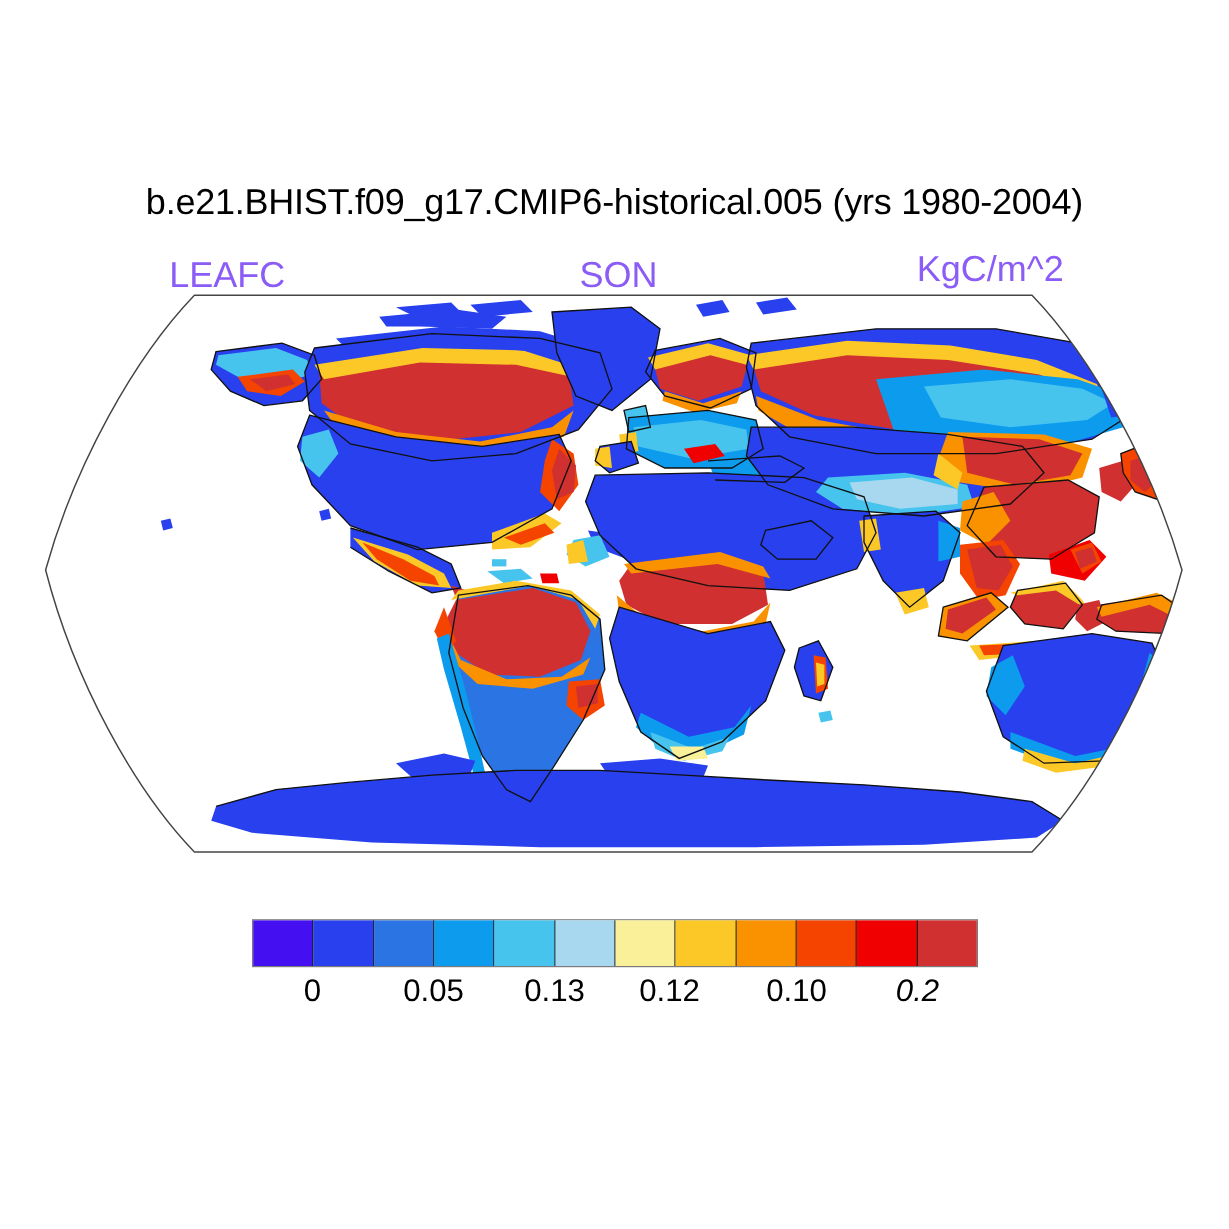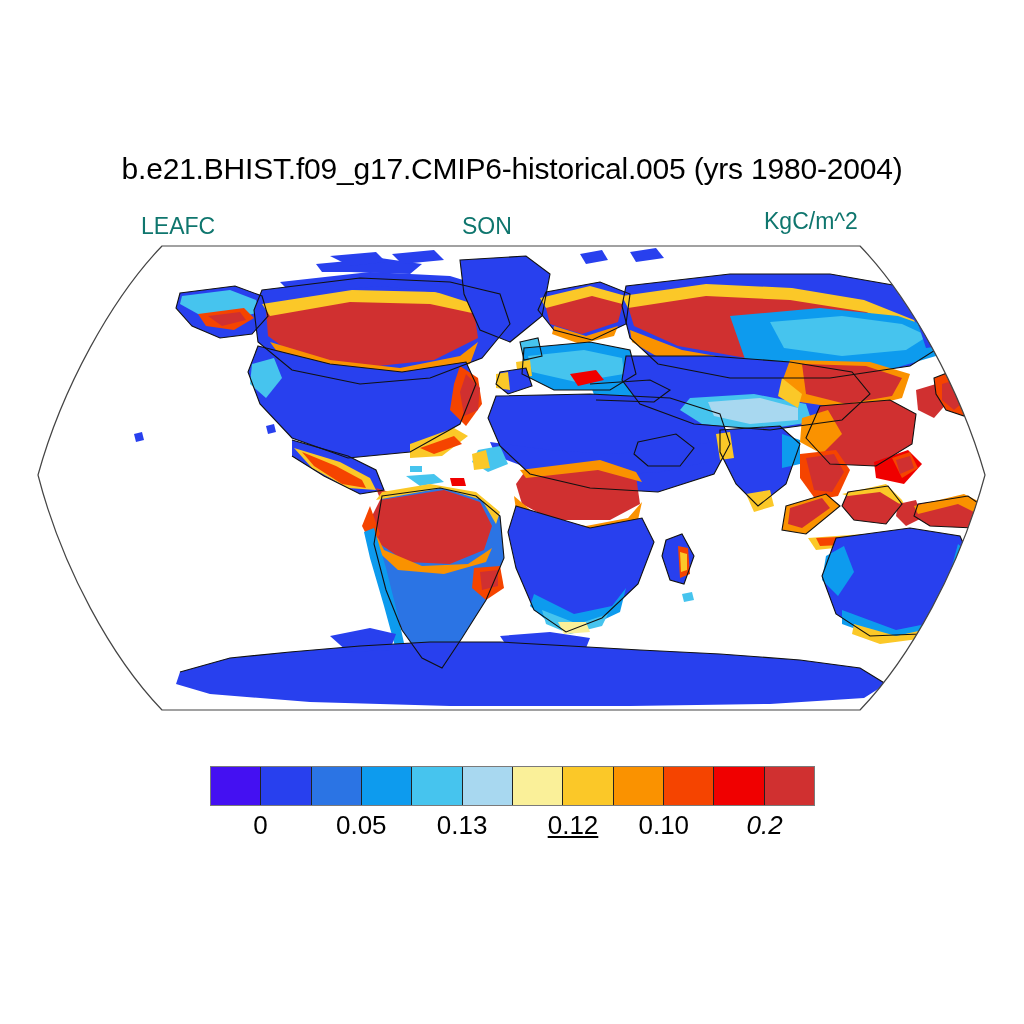--- a/index.html
+++ b/index.html
@@ -6,23 +6,23 @@
   body{width:1024px;height:1024px;overflow:hidden;
        font-family:"Liberation Sans",sans-serif;color:#000;}
   #root{position:relative;width:1024px;height:768px;background:#fff;}
 
   
   #title{
     position:absolute; left:0; top:152px; width:1024px;
     text-align:center; font-size:30px; letter-spacing:-0.2px;
     white-space:nowrap; color:#000;
   }
-  .sublabel{position:absolute; font-size:23px; white-space:nowrap; color:#0f766e;}
+  .sublabel{position:absolute; font-size:30px; white-space:nowrap; color:#8b5cf6;}
   #lab-left  {left:141px; top:213px;}
-  #lab-mid   {left:462px; top:213px;}
+  #lab-mid   {left:483px; top:213px;}
   #lab-right {left:764px; top:208px;}
 
   
   #map-wrap{position:absolute; left:30px; top:238px; width:964px; height:486px;}
   #map-svg{position:absolute; left:0; top:0;}
 
   
   #cbar-wrap{position:absolute; left:210px; top:766px; width:605px;}
   #cbar{display:flex; width:605px; height:40px;
         border:1px solid #7a7a7a; box-sizing:border-box;}
@@ -296,19 +296,19 @@
         <div class="cbar-cell" style="background: rgb(251, 200, 40);"></div>
         <div class="cbar-cell" style="background: rgb(250, 146, 0);"></div>
         <div class="cbar-cell" style="background: rgb(245, 68, 0);"></div>
         <div class="cbar-cell" style="background: rgb(240, 0, 0);"></div>
         <div class="cbar-cell" style="background: rgb(208, 48, 48);"></div>
       </div>
     <div id="cbar-ticks">
         <span class="cbar-tick" style="left: 50.4167px;">0</span>
         <span class="cbar-tick" style="left: 151.25px;">0.05</span>
         <span class="cbar-tick" style="left: 252.083px;">0.13</span>
-        <span class="cbar-tick" style="left: 363px; text-decoration: underline;">0.12</span>
+        <span class="cbar-tick" style="left: 348px;">0.12</span>
         <span class="cbar-tick" style="left: 453.75px;">0.10</span>
         <span class="cbar-tick" style="left: 554.583px; font-style: italic;">0.2</span>
       </div>
   </div>
 
 </div>
 
 </body></html>

